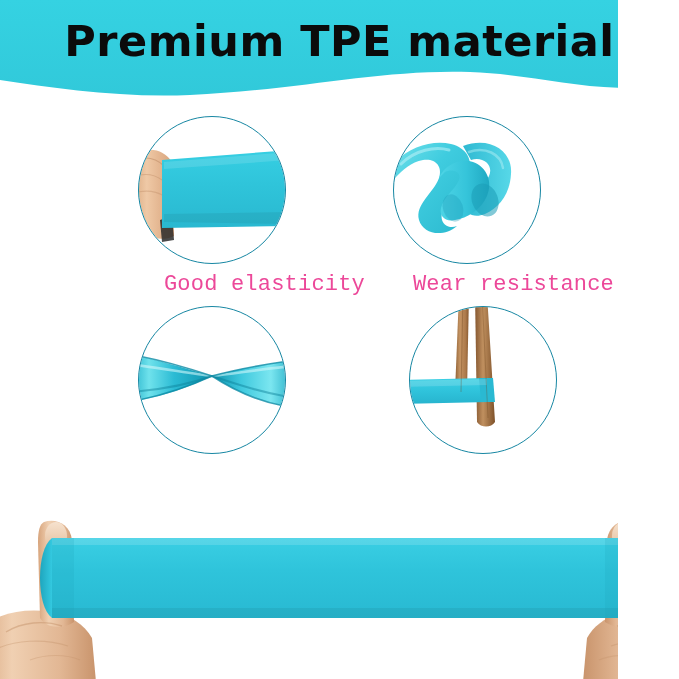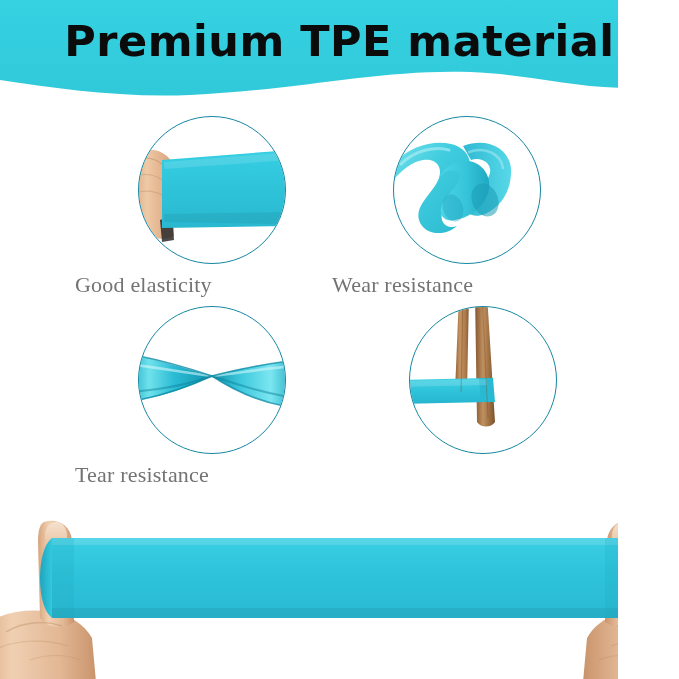--- a/index.html
+++ b/index.html
@@ -41,26 +41,26 @@
   .circle-wrap.shift-l{margin-left:73px;}
   .circle-wrap.shift-r{margin-left:79px;}
   .circle-ring{
     position:absolute;left:0;top:0;width:148px;height:148px;
     border:1.6px solid #1787a3;border-radius:50%;
     box-sizing:border-box;
   }
   .circle-art{position:absolute;left:0;top:0;width:148px;height:148px;overflow:visible;}
 
   .feature-label{
-    text-align:left;
+    text-align:right;
     margin-top:8px;
-    font-family:Liberation Serif, serif;
+    font-family:Liberation Mono, monospace;
     font-size:22px;
     line-height:25px;
-    color:#737373;
+    color:#ec4899;
     letter-spacing:0.2px;
     white-space:pre-line;
   }
   .feature.f0 .feature-label{padding-left:10px;}
   .feature.f1 .feature-label{padding-left:18px;}
   .feature.f2 .feature-label{padding-left:10px;}
   .feature.f3 .feature-label{padding-left:18px;margin-top:6px;}
 
   
   .hero{position:absolute;left:0;top:500px;width:679px;height:179px;}
@@ -205,21 +205,20 @@
             <path d="M-10,86 C22,84 52,78 74,70 C98,78 128,88 158,92" fill="none" stroke="#0A7E97" stroke-width="2" opacity=".45"></path>
 
             <path d="M-10,48 C20,53 50,62 74,70" fill="none" stroke="#0C8AA4" stroke-width="1.6" opacity=".8"></path>
             <path d="M-10,96 C20,91 50,81 74,70" fill="none" stroke="#0C8AA4" stroke-width="1.6" opacity=".8"></path>
             <path d="M158,54 C128,58 96,64 74,70" fill="none" stroke="#0C8AA4" stroke-width="1.6" opacity=".8"></path>
             <path d="M158,102 C128,98 98,86 74,70" fill="none" stroke="#0C8AA4" stroke-width="1.6" opacity=".8"></path>
           </g>
         </svg>
         <div class="circle-ring"></div>
       </div>
-      <div class="feature-label">Tear resistance</div>
     </div>
 
     <div class="feature f3">
       <div class="circle-wrap shift-r">
         <svg class="circle-art" viewBox="0 0 148 148">
           <defs>
             <clipPath id="clip4">
                 <circle cx="74" cy="74" r="73"></circle>
               </clipPath>
             <linearGradient id="woodA" x1="0" y1="0" x2="1" y2="0">

